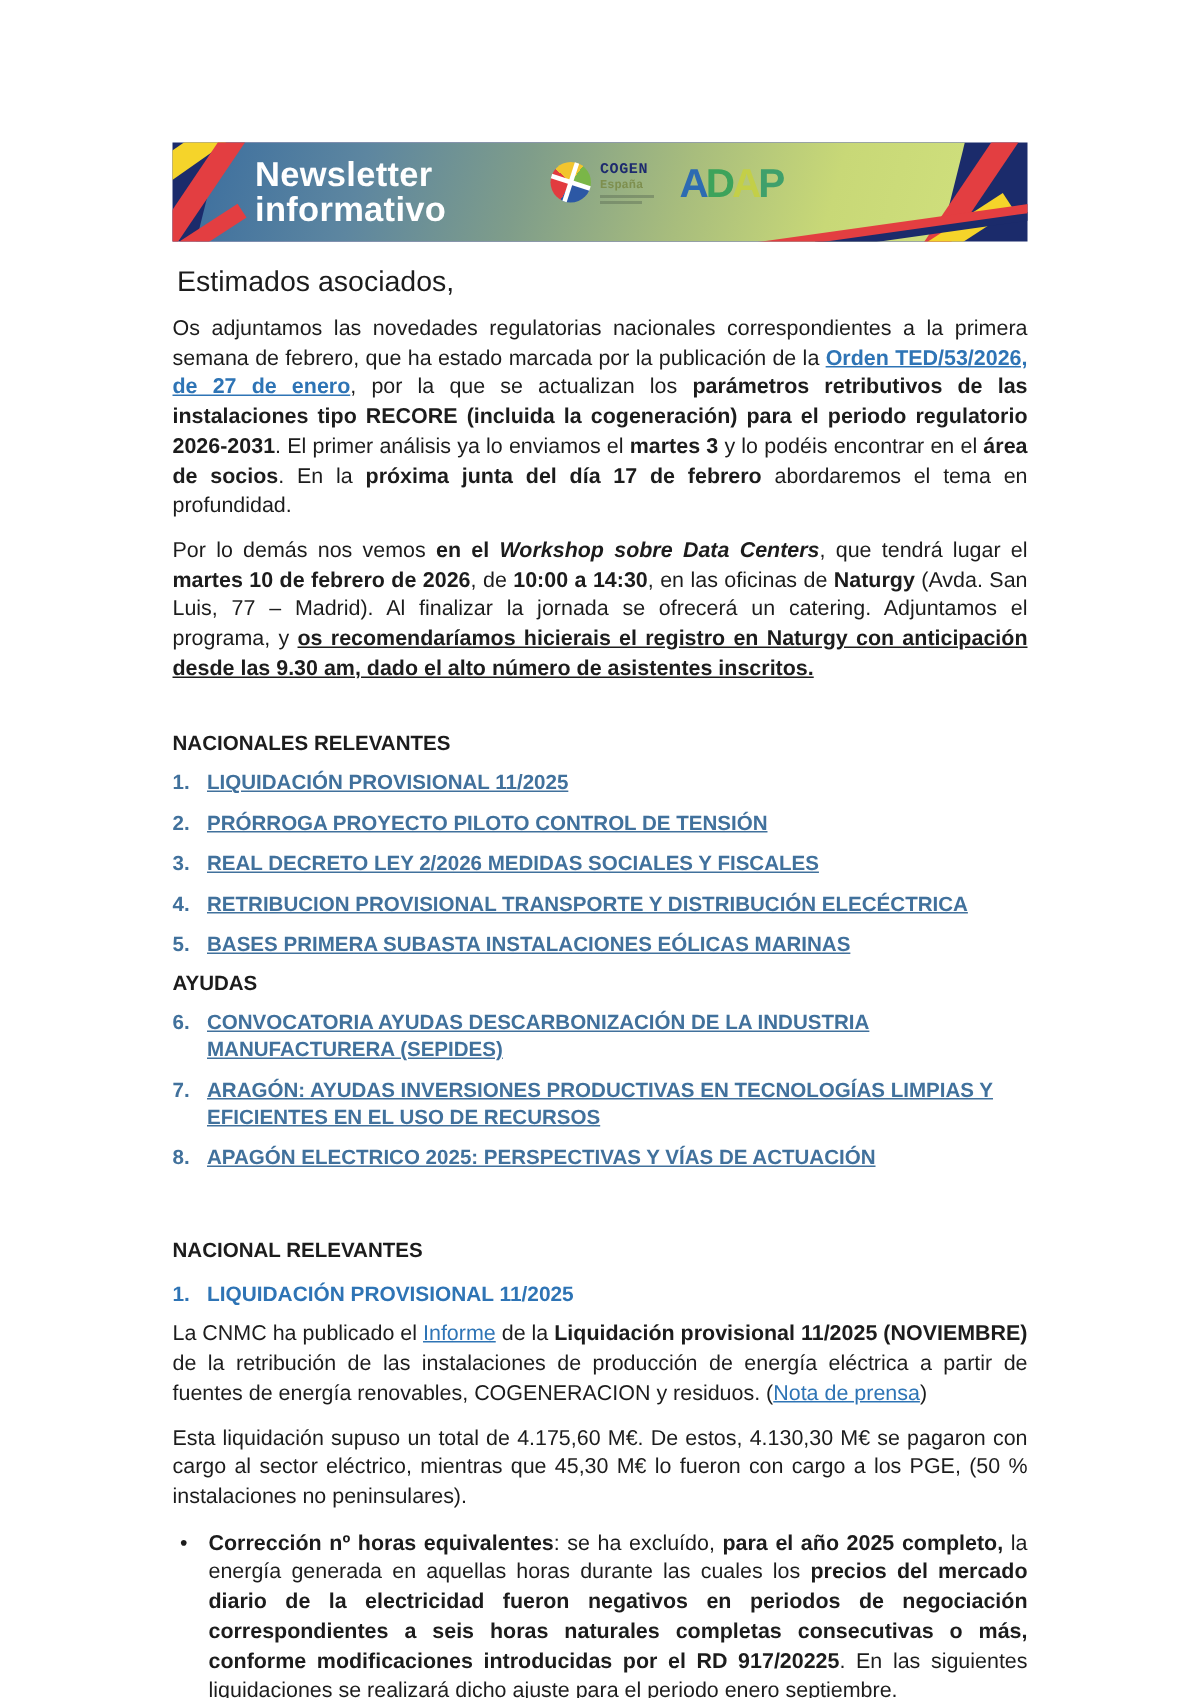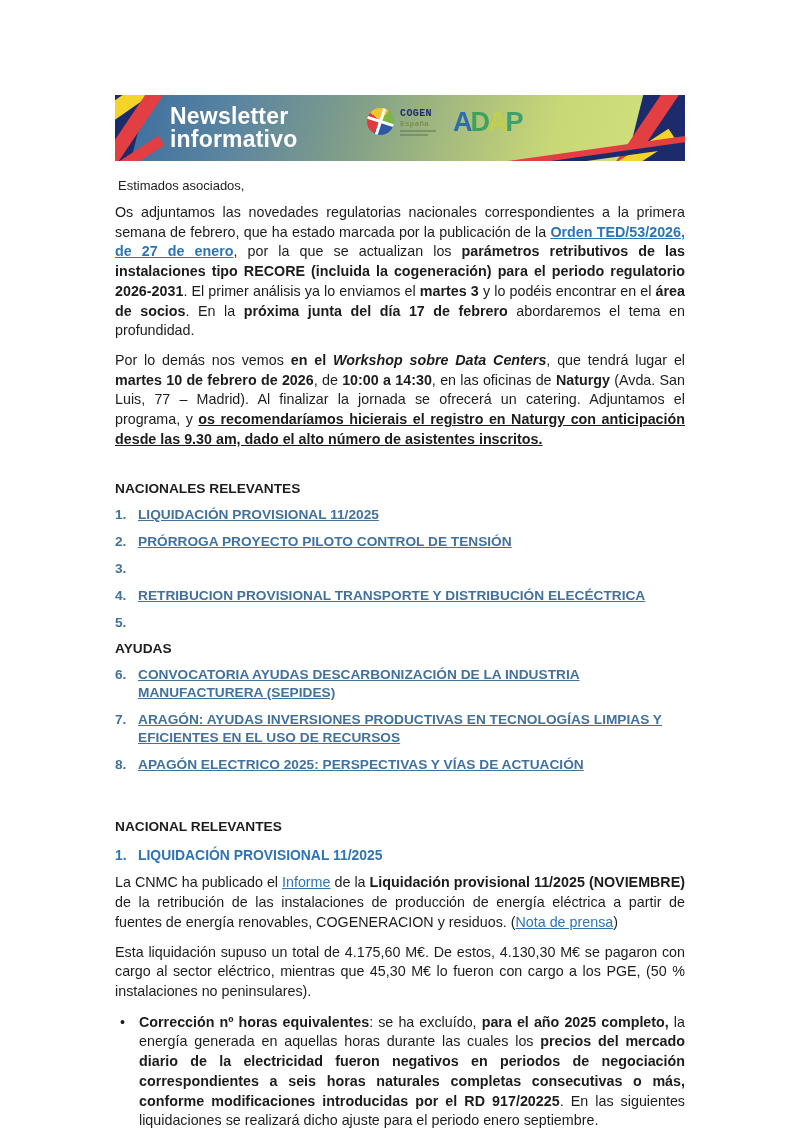--- a/index.html
+++ b/index.html
@@ -33,21 +33,21 @@
   .cogen-name { font-size:10px; font-weight:800; color:#1d2a6e; letter-spacing:.4px; line-height:11px; }
   .cogen-region { font-size:8px; font-weight:700; color:#7e8f4e; line-height:9px; }
   .tag-bar { height:2px; background:#5f7257; opacity:.5; margin-top:2px; }
   .tag-bar.w1 { width:36px; } .tag-bar.w2 { width:28px; }
   
   .adap { position:absolute; left:338px; top:12px; font-size:27px; font-weight:800;
           letter-spacing:-2px; line-height:30px; }
 
   
   .content { padding:0 115px; }
-  .greeting { margin-top:178px; padding-left:3px; font-size:13px; }
+  .greeting { margin-top:178px; padding-left:3px; font-size:19px; }
   p.body { font-size:14.3px; line-height:1.38; text-align:justify; margin:10px 0 0 0; }
   .b { font-weight:700; }
   .i { font-style:italic; }
   .u { text-decoration:underline; }
   .lnk { color:#2E74B5; text-decoration:underline; cursor:pointer; }
 
   .sec-head { font-size:13.7px; font-weight:700; margin:8px 0 0 0; line-height:1.3; }
   .sec-head.first { margin-top:30px; }
   .idx-item { display:flex; margin-top:9px; font-size:13.7px; font-weight:700; line-height:1.3; }
   .idx-num { width:23px; flex:none; color:#41719C; }
@@ -106,27 +106,29 @@
     <div class="idx-item">
       <span class="idx-num">1.</span>
       <a class="idx-link">LIQUIDACIÓN PROVISIONAL 11/2025</a>
     </div>
     <div class="idx-item">
       <span class="idx-num">2.</span>
       <a class="idx-link">PRÓRROGA PROYECTO PILOTO CONTROL DE TENSIÓN</a>
     </div>
     <div class="idx-item">
       <span class="idx-num">3.</span>
+      <a class="idx-link">REAL DECRETO LEY 2/2026 MEDIDAS SOCIALES Y FISCALES</a>
     </div>
     <div class="idx-item">
       <span class="idx-num">4.</span>
       <a class="idx-link">RETRIBUCION PROVISIONAL TRANSPORTE Y DISTRIBUCIÓN ELECÉCTRICA</a>
     </div>
     <div class="idx-item">
       <span class="idx-num">5.</span>
+      <a class="idx-link">BASES PRIMERA SUBASTA INSTALACIONES EÓLICAS MARINAS</a>
     </div>
 
     <div class="sec-head">AYUDAS</div>
 
     <div class="idx-item">
       <span class="idx-num">6.</span>
       <a class="idx-link">CONVOCATORIA AYUDAS DESCARBONIZACIÓN DE LA INDUSTRIA MANUFACTURERA (SEPIDES)</a>
     </div>
     <div class="idx-item">
       <span class="idx-num">7.</span>

